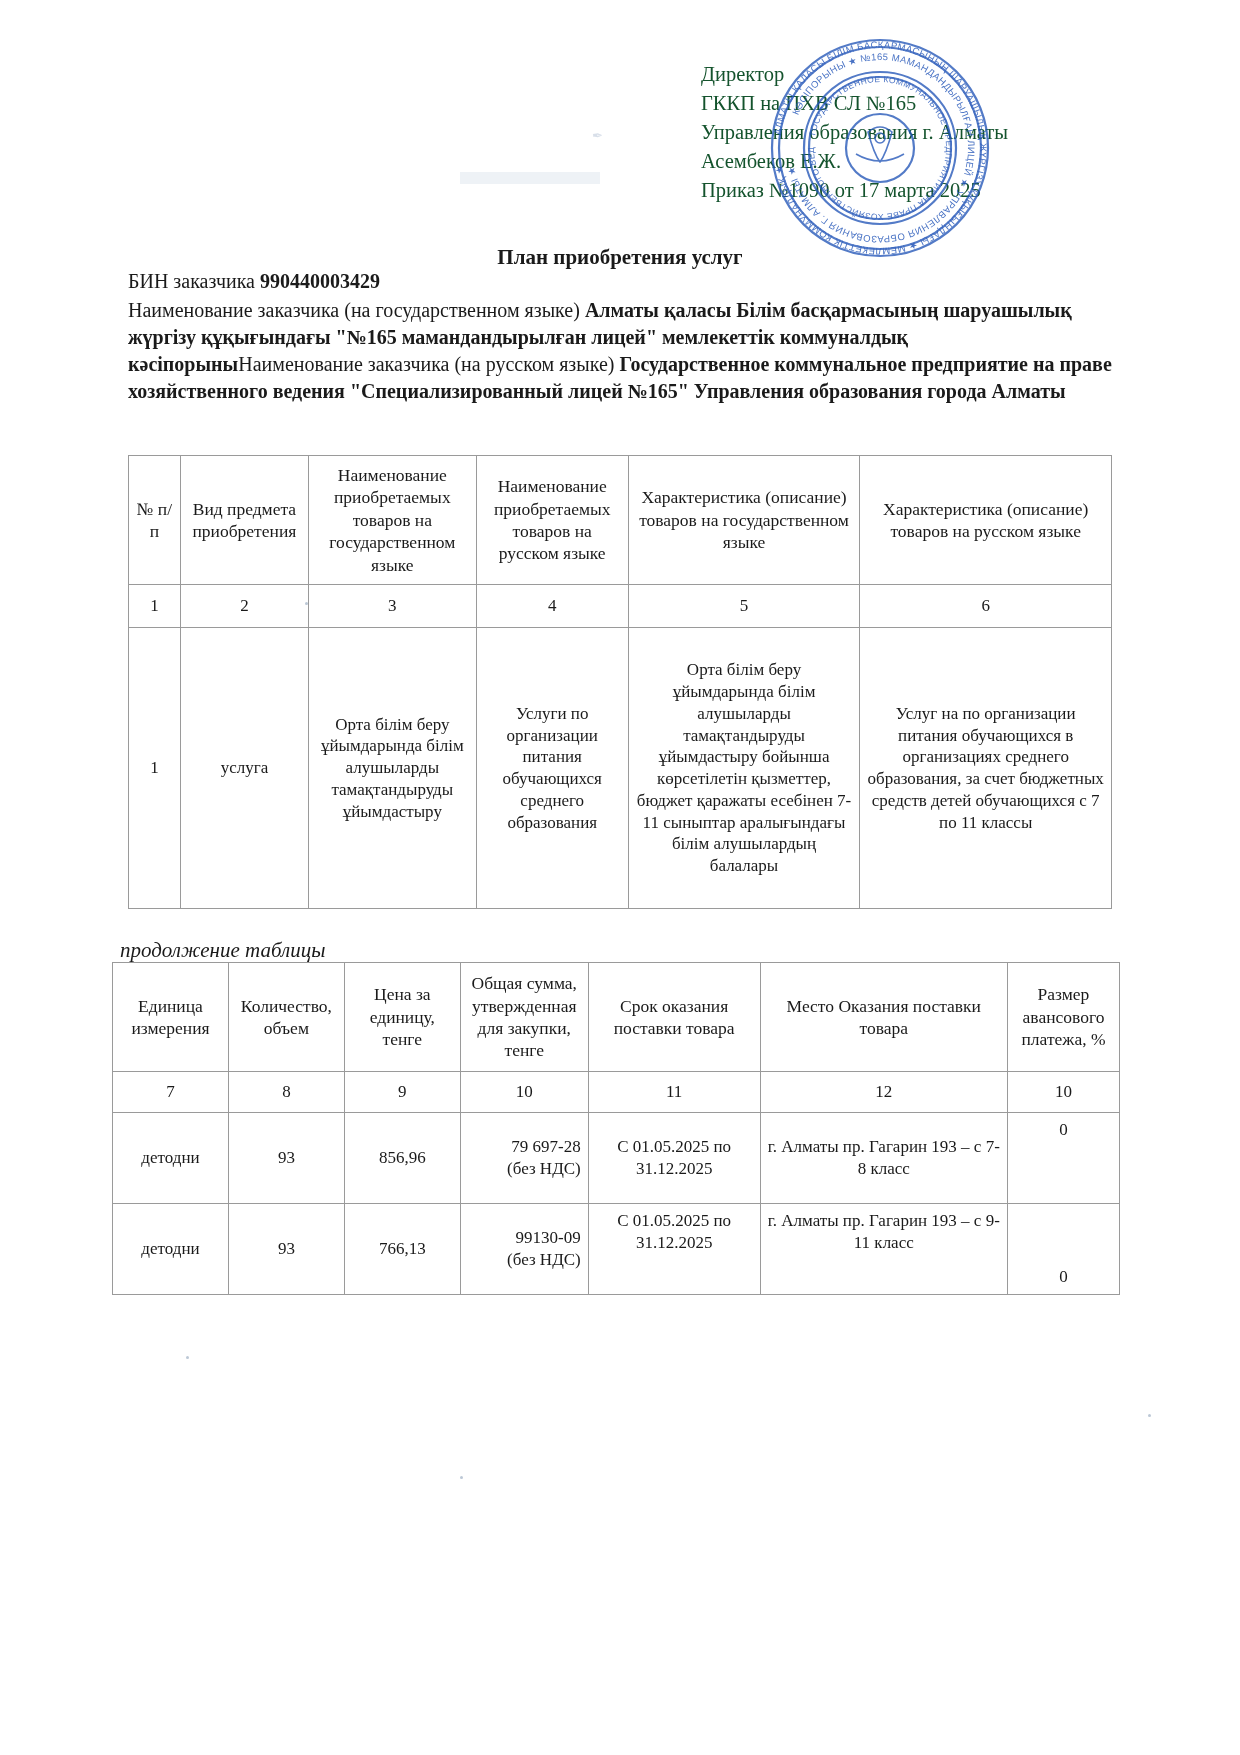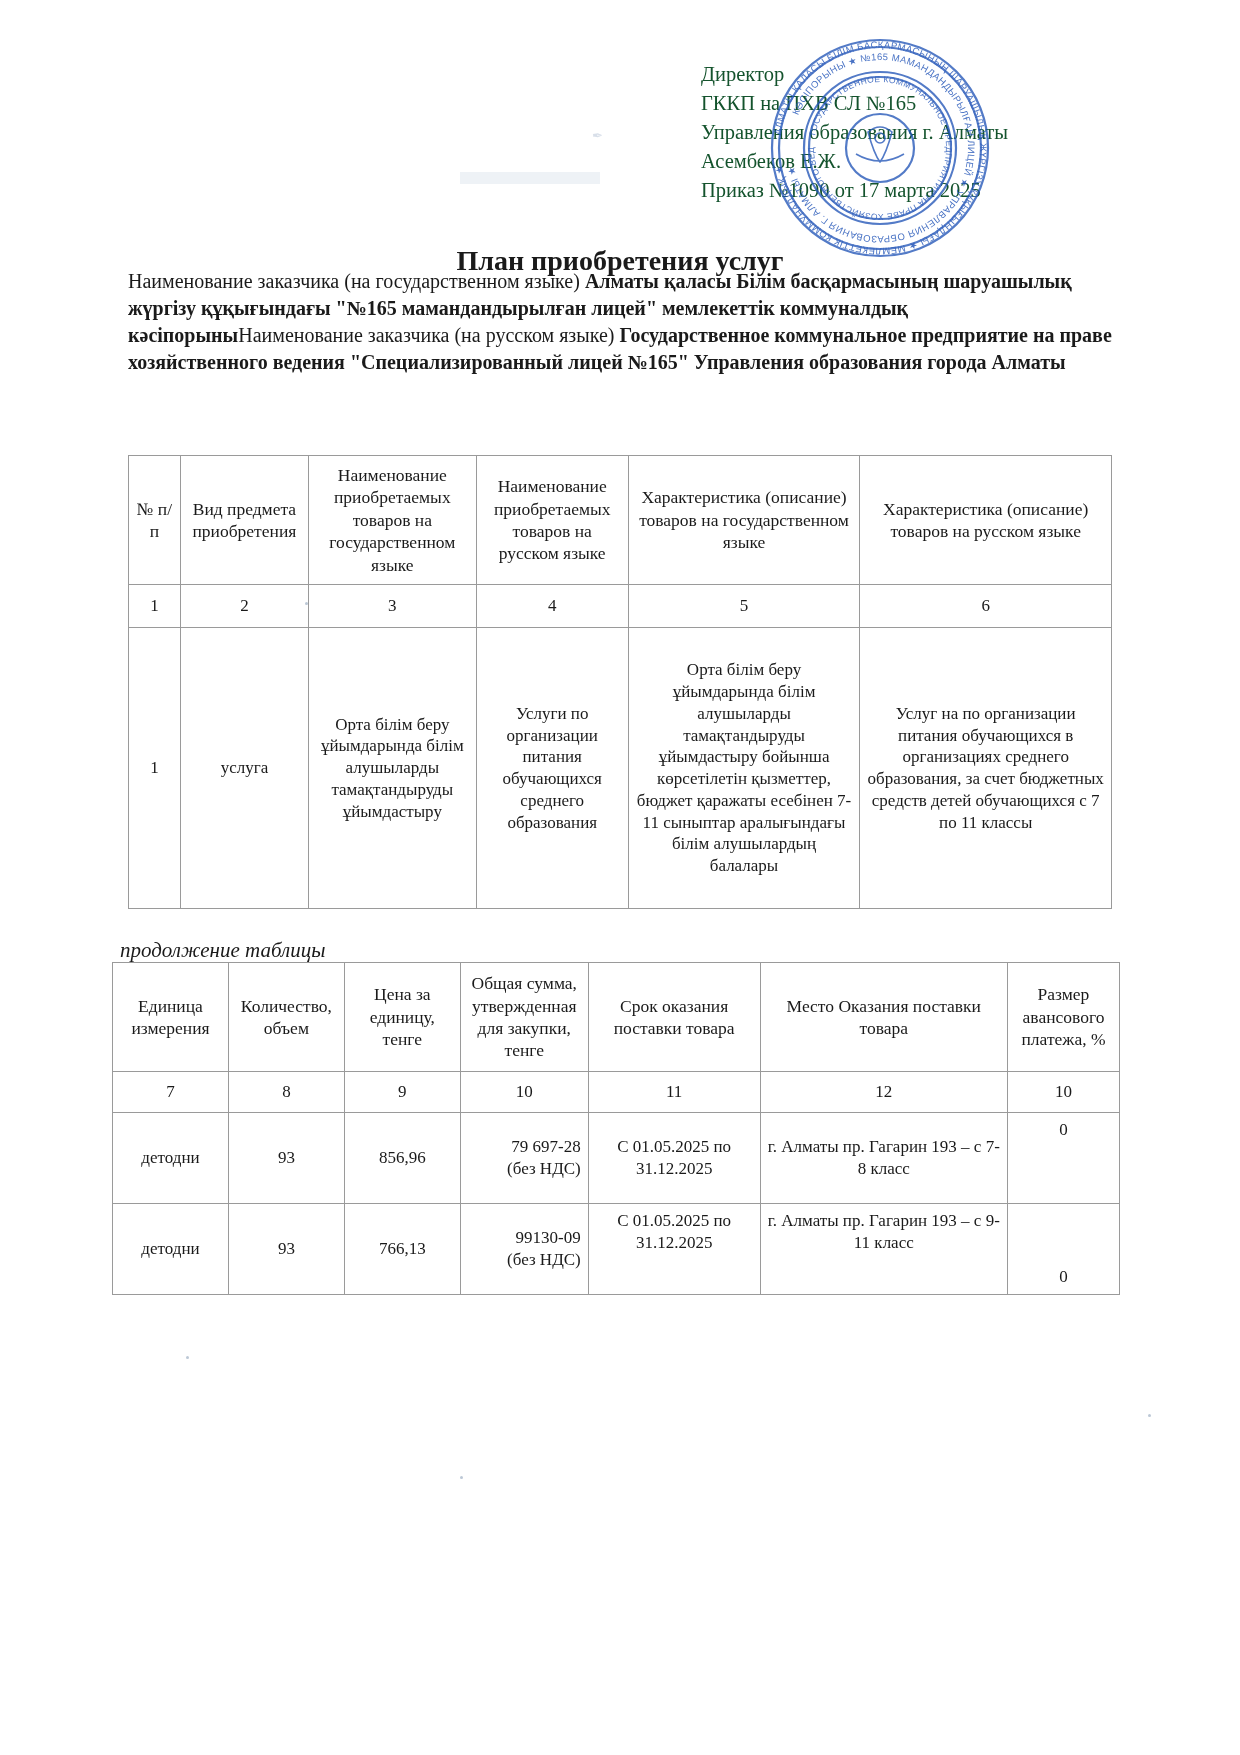--- a/index.html
+++ b/index.html
@@ -59,21 +59,21 @@
     z-index: 1;
   }
 
   
   .doc-title {
     position: absolute;
     top: 245px;
     left: 0;
     width: 1240px;
     text-align: center;
-    font-size: 28px;
+    font-size: 21px;
     font-weight: bold;
     z-index: 3;
   }
 
   
   .meta {
     position: absolute;
     top: 268px;
     left: 128px;
     width: 1000px;
@@ -175,20 +175,24 @@
     <div>ГККП на ПХВ СЛ №165</div>
     <div>Управления образования г. Алматы</div>
     <div>Асембеков Е.Ж.</div>
     <div>Приказ №1090 от 17 марта 2025</div>
   </div>
 
   <div class="doc-title">План приобретения услуг</div>
 
   <div class="meta">
     <div class="line">
+      <span>БИН заказчика</span>
+      <span class="b">990440003429</span>
+    </div>
+    <div class="line">
       <span>Наименование заказчика (на государственном языке)</span>
       <span class="b">Алматы қаласы Білім басқармасының шаруашылық жүргізу құқығындағы "№165 мамандандырылған лицей" мемлекеттік коммуналдық кәсіпорыны</span><span>Наименование заказчика (на русском языке)</span>
       <span class="b">Государственное коммунальное предприятие на праве хозяйственного ведения "Специализированный лицей №165" Управления образования города Алматы</span>
     </div>
   </div>
 
   <table class="grid" id="table1">
     <colgroup>
       <col style="width:52px">
         <col style="width:128px">

